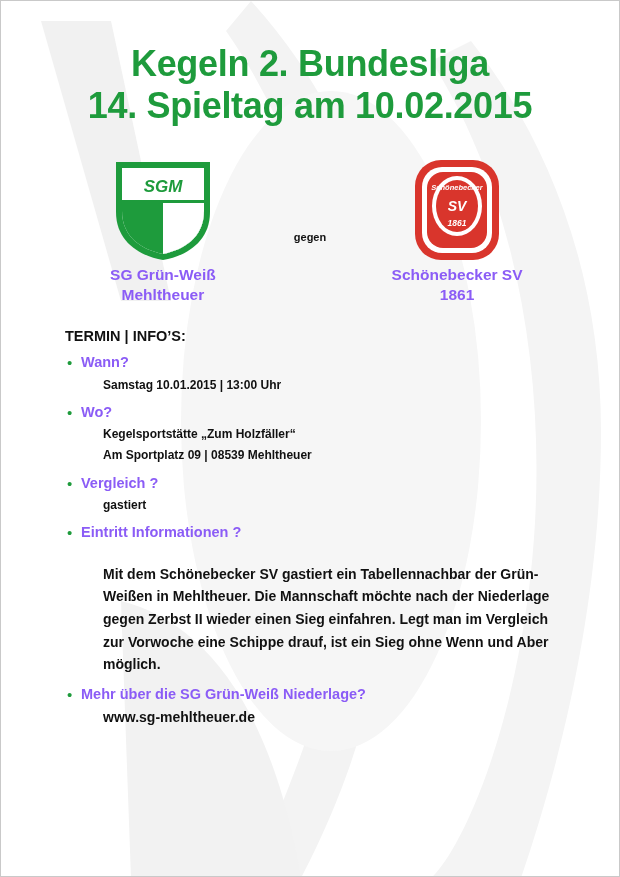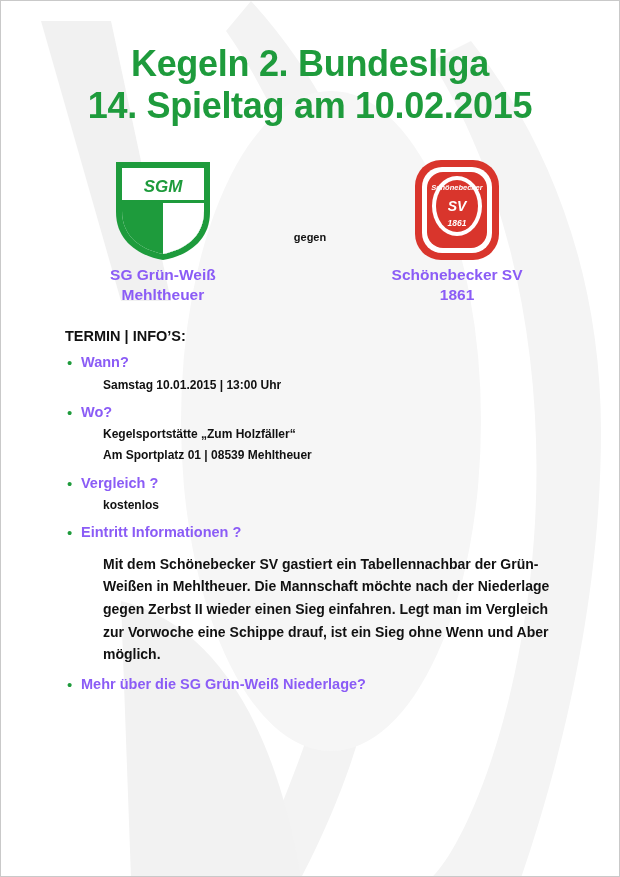--- a/index.html
+++ b/index.html
@@ -116,21 +116,21 @@
     color: #111;
     line-height: 1.55;
   }
   .answers .line { margin-top: 2px; }
   .para {
     padding-left: 36px;
     font-size: 14px;
     font-weight: bold;
     color: #111;
     line-height: 1.62;
-    margin-top: 9px;
+    margin-top: 19px;
     max-width: 468px;
   }
   .url {
     padding-left: 36px;
     font-size: 14px;
     font-weight: bold;
     color: #111;
     line-height: 1.5;
     margin-top: 2px;
   }
@@ -214,45 +214,46 @@
         </div>
       </div>
 
       <div>
         <div class="bullet-row">
           <span class="dot">•</span>
           <span class="q">Wo?</span>
         </div>
         <div class="answers">
           <div class="line">Kegelsportstätte „Zum Holzfäller“</div>
-          <div class="line">Am Sportplatz 01 | 08539 Mehltheuer</div>
+          <div class="line">Am Sportplatz 09 | 08539 Mehltheuer</div>
         </div>
       </div>
 
       <div>
         <div class="bullet-row">
           <span class="dot">•</span>
           <span class="q">Vergleich ?</span>
         </div>
         <div class="answers">
-          <div class="line">kostenlos</div>
+          <div class="line">gastiert</div>
         </div>
       </div>
 
       <div>
         <div class="bullet-row">
           <span class="dot">•</span>
           <span class="q">Eintritt Informationen ?</span>
         </div>
         <div class="para">Mit dem Schönebecker SV gastiert ein Tabellennachbar der Grün-Weißen in Mehltheuer. Die Mannschaft möchte nach der Niederlage gegen Zerbst II wieder einen Sieg einfahren. Legt man im Vergleich zur Vorwoche eine Schippe drauf, ist ein Sieg ohne Wenn und Aber möglich.</div>
       </div>
 
       <div>
         <div class="bullet-row">
           <span class="dot">•</span>
           <span class="q">Mehr über die SG Grün-Weiß Niederlage?</span>
         </div>
+        <div class="url">www.sg-mehltheuer.de</div>
       </div>
 
     </div>
 
   </div>
 </div>
 
 </body></html>

